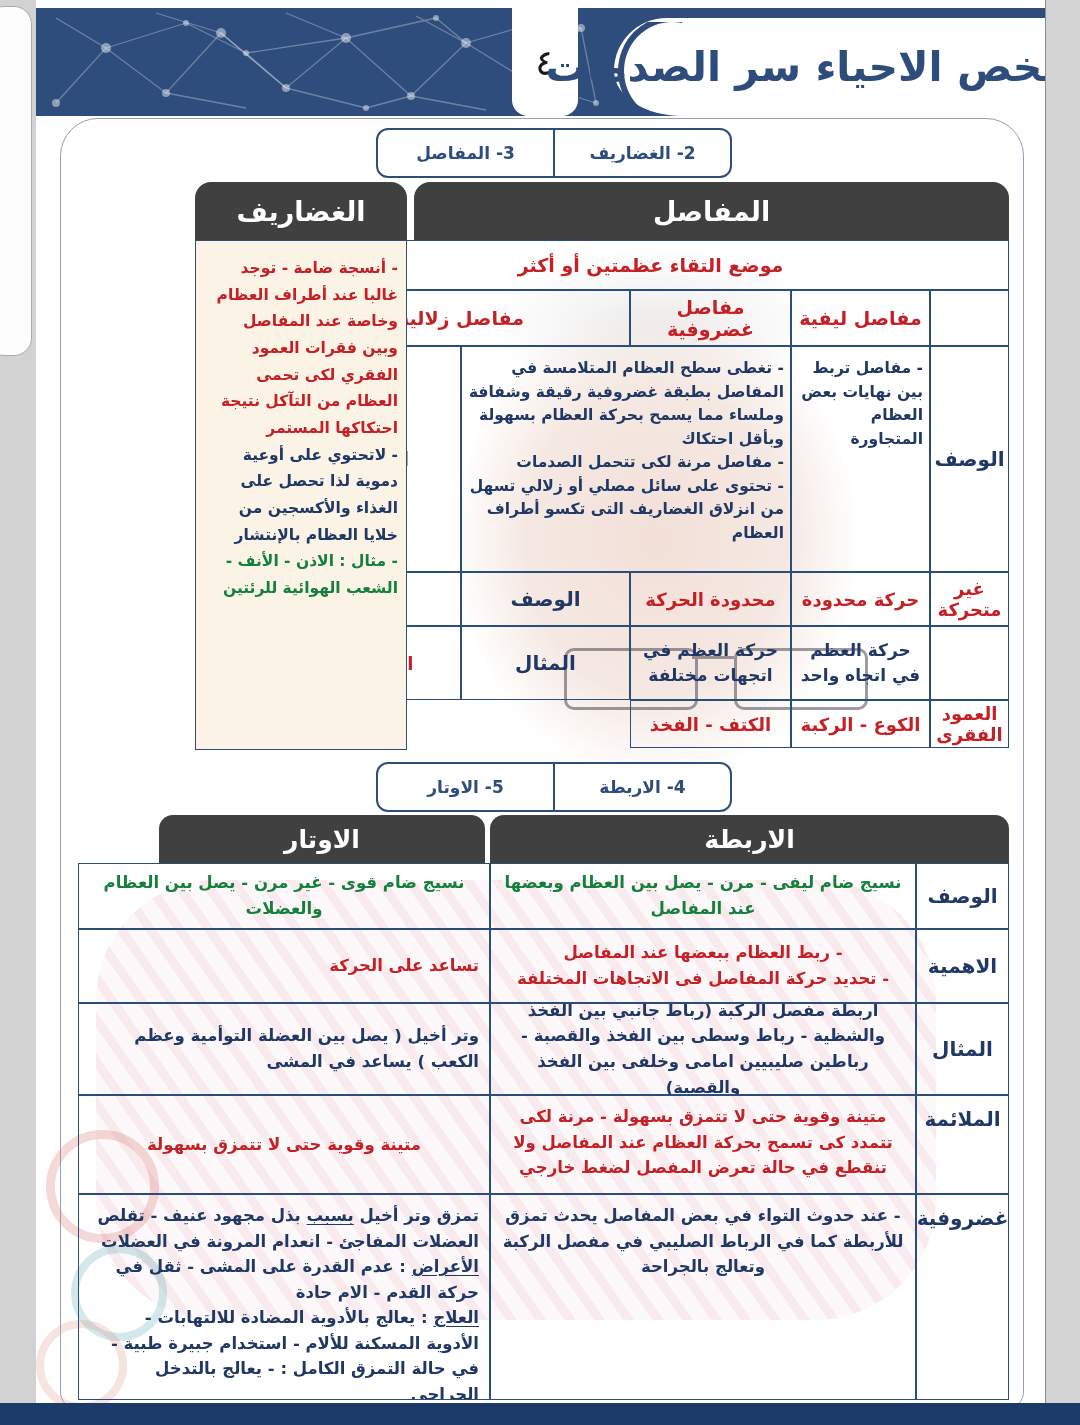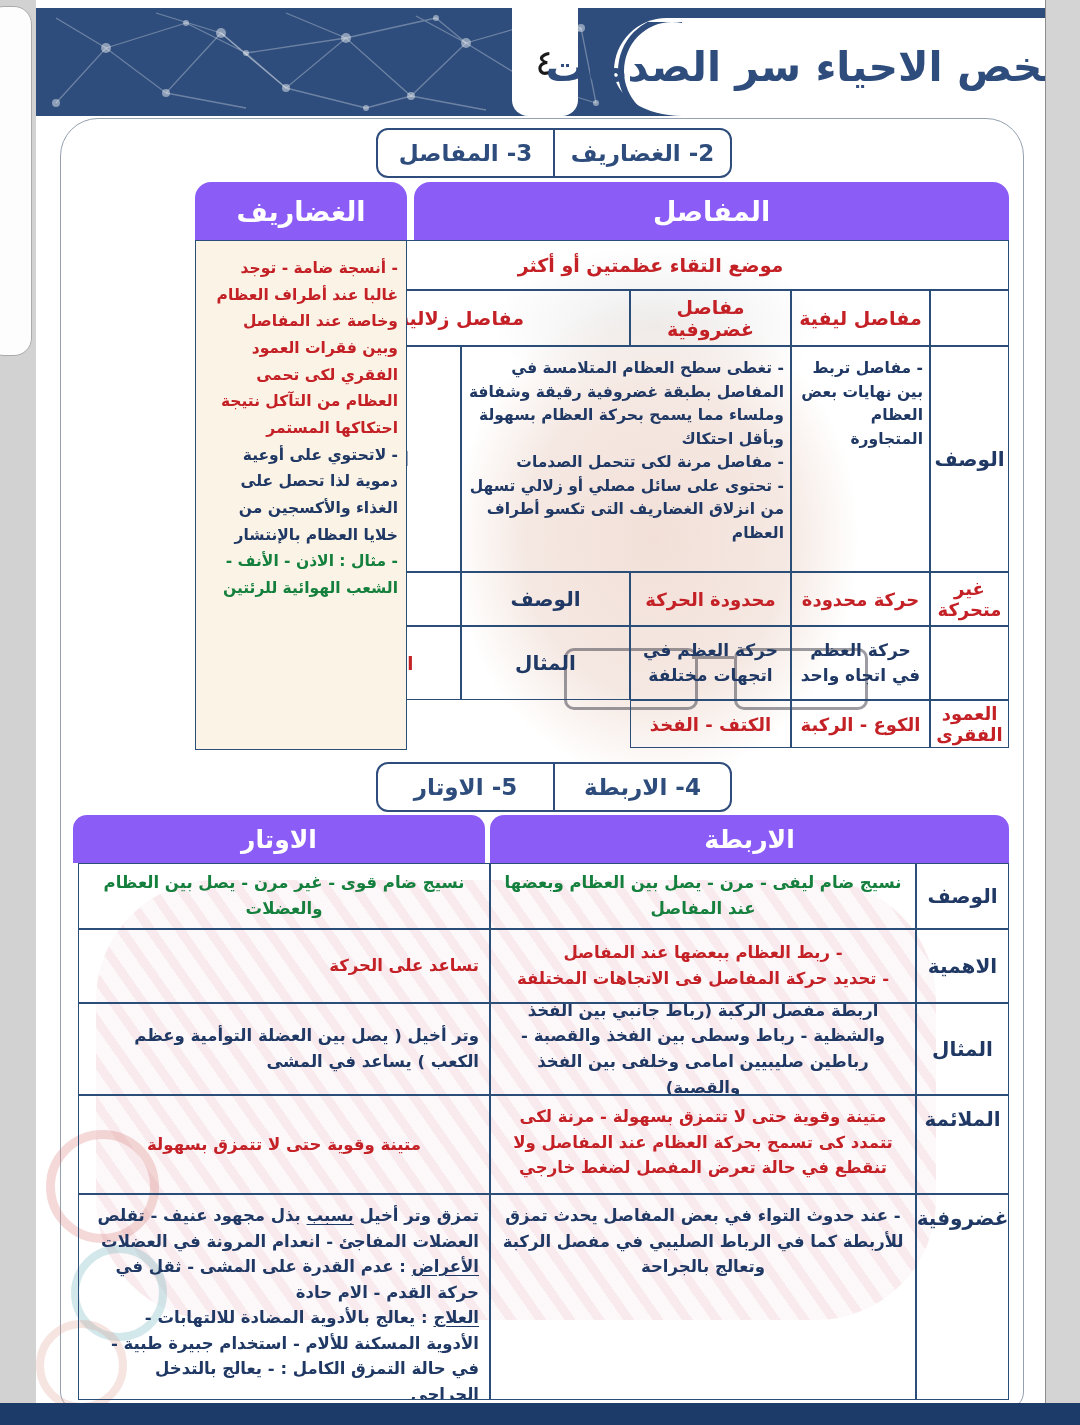--- a/index.html
+++ b/index.html
@@ -36,26 +36,26 @@
   .bridge{position:absolute;left:136px;top:8px;width:42px;height:8px;border-top:3px solid #4a4a55;}
   .shirt{position:absolute;left:60px;top:880px;width:840px;height:440px;z-index:0;opacity:.30;border-radius:120px;
     background:repeating-linear-gradient(55deg,#e8b9c4 0 9px,#f7e7ec 9px 24px);}
   .doodle{position:absolute;border-radius:50%;z-index:0;}
   .d1{left:10px;top:1130px;width:95px;height:95px;border:9px solid rgba(214,120,115,.28);}
   .d2{left:35px;top:1245px;width:80px;height:80px;border:8px solid rgba(110,180,190,.30);}
   .d3{left:0px;top:1320px;width:75px;height:75px;border:8px solid rgba(222,150,135,.26);}
 
   
   .badge{position:absolute;left:340px;width:352px;height:46px;background:#ffffff;border:2.5px solid #2e4d7c;border-radius:12px;display:flex;z-index:2;overflow:hidden;}
-  .badge .cell{flex:1;display:flex;align-items:center;justify-content:center;color:#2e4d7c;font-size:23px;font-weight:bold;white-space:nowrap;padding:0 10px;}
+  .badge .cell{flex:1;display:flex;align-items:center;justify-content:center;color:#2e4d7c;font-size:17px;font-weight:bold;white-space:nowrap;padding:0 10px;}
   .badge .div{width:2px;background:#2e4d7c;}
   #badge1{top:128px;} #badge2{top:762px;}
 
   
-  .thead{background:#8b5cf6;color:#fff;font-weight:bold;display:flex;align-items:center;justify-content:center;border-radius:16px 16px 0 0;}
+  .thead{background:#404040;color:#fff;font-weight:bold;display:flex;align-items:center;justify-content:center;border-radius:16px 16px 0 0;}
   .red{color:#c42127;} .navy{color:#203864;} .magenta{color:#15803d;}
   .preline{white-space:pre-line;}
   .cellb{border:1px solid #2a4e78;background:transparent;overflow:hidden;box-sizing:border-box;font-weight:bold;}
 
   
   #table1{position:absolute;left:37px;top:182px;width:936px;z-index:1;display:flex;gap:7px;direction:rtl;}
   .joints-part{width:595px;}
   .joints-part .thead{height:58px;font-size:27px;}
   .joints-grid{display:grid;direction:rtl;grid-template-columns:79px 139px 161px 169px 169px;grid-template-rows:50px 56px 226px 54px 74px 48px;}
   .joints-grid > div{display:flex;align-items:center;justify-content:center;text-align:center;padding:2px 6px;}
@@ -68,21 +68,21 @@
   .ex{font-size:18px;}
   .desc2{font-size:17px;line-height:1.5;}
   .cart-part{width:212px;}
   .cart-part .thead{height:58px;font-size:27px;}
   .cart-body{height:510px;background:#fbf3e6;border:1px solid #2a4e78;box-sizing:border-box;padding:14px 8px;font-size:15.5px;line-height:1.72;font-weight:bold;text-align:right;overflow:hidden;}
 
   
   #table2{position:absolute;left:37px;top:815px;width:936px;z-index:1;direction:rtl;}
   .t2-heads{display:flex;direction:rtl;gap:5px;}
   .t2-heads .thead{height:48px;font-size:25px;border-radius:14px 14px 0 0;}
-  .h-lig{width:519px;} .h-ten{width:412px;}
+  .h-lig{width:519px;} .h-ten{width:326px;}
   .t2-grid{display:grid;direction:rtl;grid-template-columns:93px 426px 412px;grid-template-rows:66px 74px 92px 99px 206px;}
   .t2-grid > div{display:flex;align-items:center;justify-content:center;text-align:center;padding:4px 10px;font-size:16.5px;line-height:1.55;}
   .t2-grid .rowlabel{font-size:20px;}
   .t2-right{justify-content:flex-start !important;text-align:right !important;}
   .t2-top{align-items:flex-start !important;padding-top:8px !important;}
   u{text-underline-offset:3px;}
 
   
   .bottom-bar{position:absolute;left:0;top:1403px;width:1080px;height:22px;background:#1c3b69;z-index:4;}
   .logo{position:absolute;left:455px;top:1402px;width:170px;z-index:5;text-align:center;direction:ltr;}

